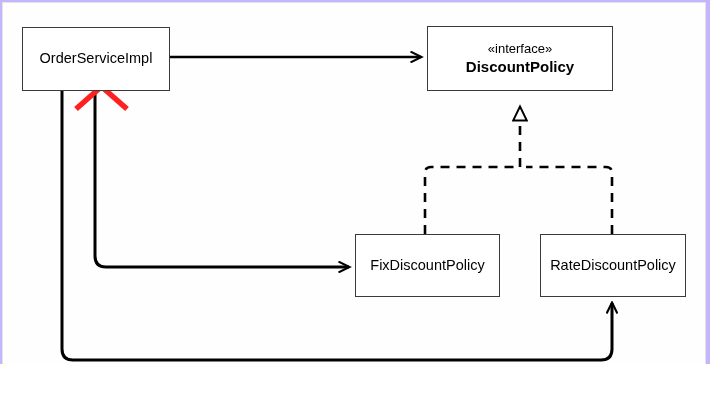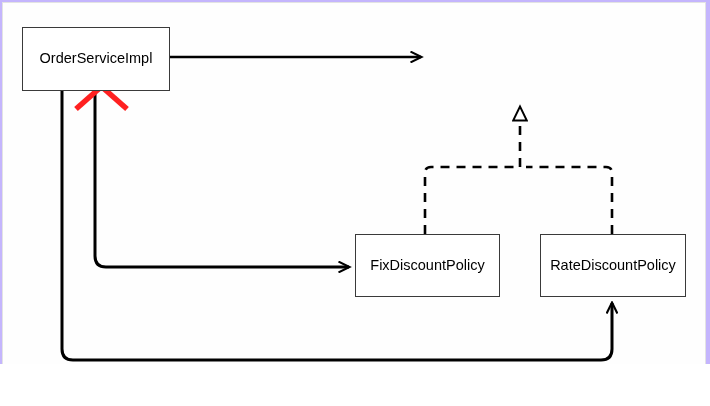--- a/index.html
+++ b/index.html
@@ -110,20 +110,24 @@
     <g>
       <line x1="76" y1="64" x2="127" y2="109" stroke="#ff2020" stroke-width="5.5" stroke-linecap="butt"></line>
       <line x1="127" y1="64" x2="76" y2="109" stroke="#ff2020" stroke-width="5.5" stroke-linecap="butt"></line>
     </g>
   </svg>
 
   <div class="node-box" id="node-orderserviceimpl">
     <span class="node-label">OrderServiceImpl</span>
   </div>
 
+  <div class="node-box" id="node-discountpolicy">
+    <span class="node-stereotype">«interface»</span>
+    <span class="node-label bold">DiscountPolicy</span>
+  </div>
 
   <div class="node-box" id="node-fixdiscount">
     <span class="node-label">FixDiscountPolicy</span>
   </div>
 
   <div class="node-box" id="node-ratediscount">
     <span class="node-label">RateDiscountPolicy</span>
   </div>
 
 </div>

